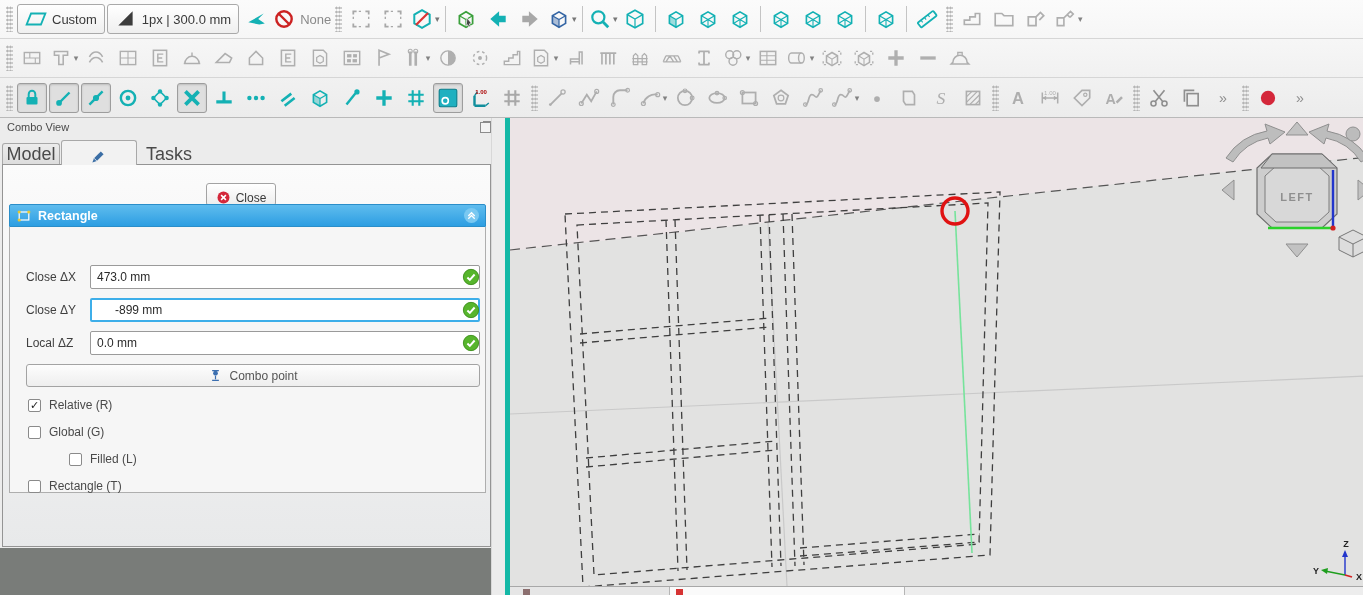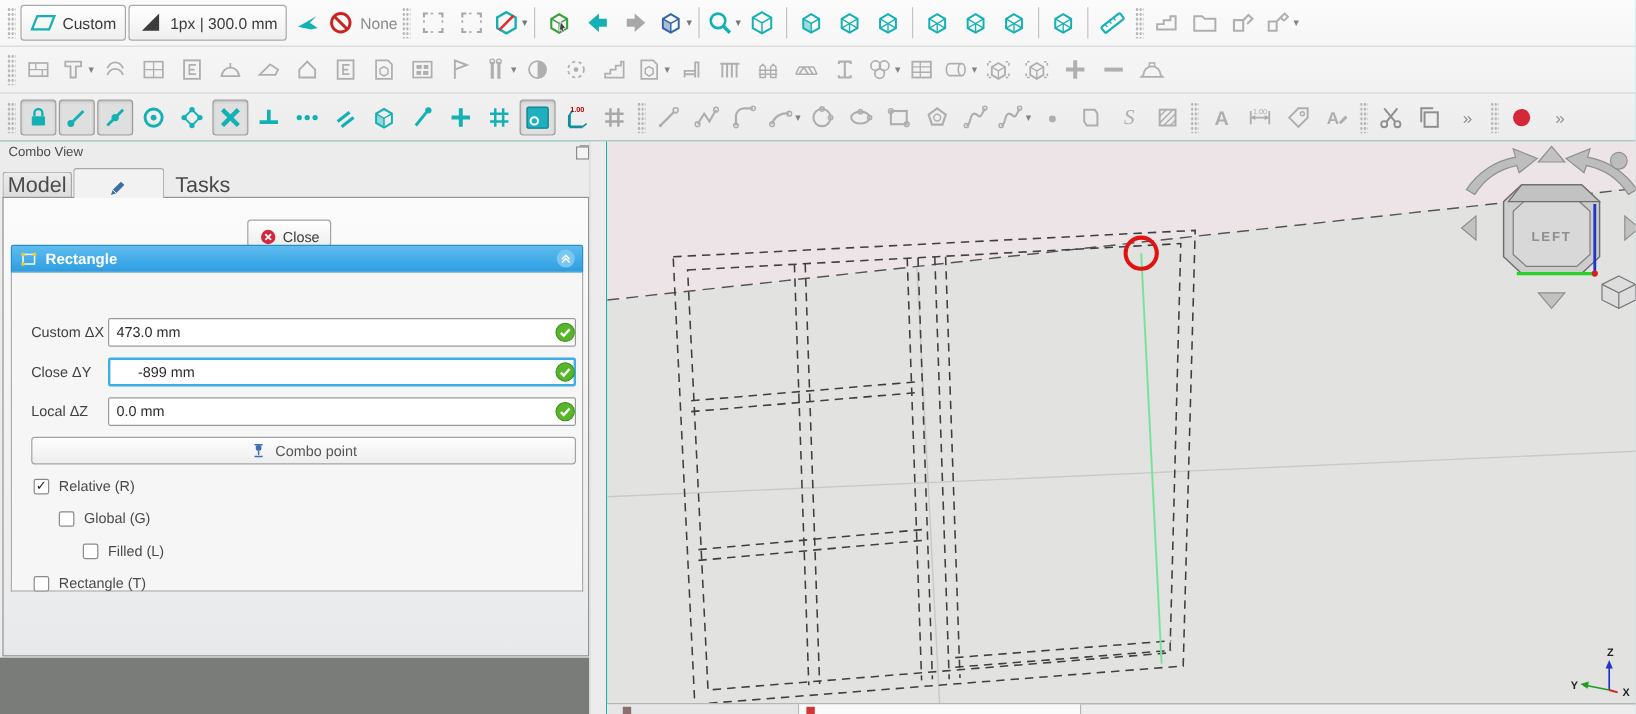--- a/index.html
+++ b/index.html
@@ -81,25 +81,25 @@
   #enterpt { position:absolute; left:16px; top:137px; width:454px; height:23px;
     border:1px solid #a3a3a3; border-radius:3px; background:linear-gradient(#fdfdfd,#eeeeee);
     display:flex; align-items:center; justify-content:center; color:#555; font-size:12px; }
   #enterpt .icw { width:15px; height:15px; margin-right:6px; }
   #enterpt .ic { width:15px; height:15px; }
   .cbrow { position:absolute; left:18px; height:16px; display:flex; align-items:center; }
   .cbox { width:13px; height:13px; border:1px solid #8a8a8a; border-radius:2px;
     background:#fff; margin-right:8px; display:flex; align-items:center; justify-content:center;
     font-size:11px; color:#222; line-height:11px; }
   .cblabel { color:#4a4a4a; font-size:12px; }
-  #cb-0 { top:170px; } #cb-1 { top:197px;margin-left:21px; } #cb-2 { top:224px;margin-left:41px; } #cb-3 { top:251px; }
+  #cb-0 { top:170px; } #cb-1 { top:197px; } #cb-2 { top:224px;margin-left:41px; } #cb-3 { top:251px; }
 
   
   #viewport { position:absolute; left:505px; top:118px; width:858px; height:477px;
-    border-left:1px solid #14b8a6; background:#e2e2e1; }
+    border-left:5px solid #14b8a6; background:#e2e2e1; }
   #vpsvg { position:absolute; left:0; top:0; }
   #doc-tabs { position:absolute; left:0; top:468px; width:858px; height:9px;
     background:#ededed; border-top:1px solid #a8a8a8; display:flex; }
   .dtab { height:9px; border-right:1px solid #b5b5b5; position:relative; }
   #dtab-1 { width:160px; background:#e6e6e6; }
   #dtab-2 { width:235px; background:#fafafa; }
   .dticon { position:absolute; top:2px; width:7px; height:7px; }
   #dtab-1 .dticon { left:13px; background:#8c6f6f; }
   #dtab-2 .dticon { left:6px; background:#d63333; }
 </style>
@@ -931,21 +931,21 @@
             </span>
           <span>Rectangle</span>
           <span id="collapse">
               <svg width="11" height="11" viewBox="0 0 12 12">
                 <path d="M2.5 6.5L6 3l3.5 3.5M2.5 9.5L6 6l3.5 3.5" fill="none" stroke="#fff" stroke-width="1.4"></path>
               </svg>
             </span>
         </div>
 
         <div class="frow" id="row-dx">
-          <span class="flabel">Custom ΔX</span>
+          <span class="flabel">Close ΔX</span>
           <input class="field" value="473.0 mm" style="">
           <span class="fcheck"><svg class="ic" viewBox="0 0 20 20">
                 <circle cx="10" cy="10" r="8.5" fill="#57b52c" stroke="#3c8f1b" stroke-width="1"></circle>
                 <path d="M6 10.5l2.7 2.7 5.3-6" stroke="#fff" stroke-width="2.2" fill="none"></path>
               </svg></span>
         </div>
         <div class="frow focus" id="row-dy">
           <span class="flabel">Close ΔY</span>
           <input class="field" value="-899 mm" style="">
           <span class="fcheck"><svg class="ic" viewBox="0 0 20 20">

